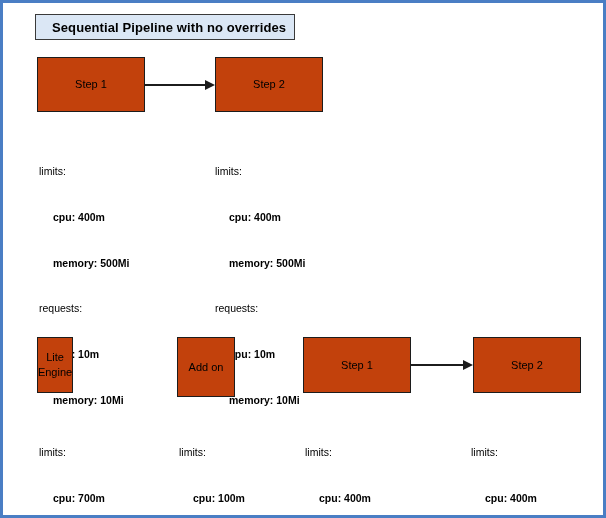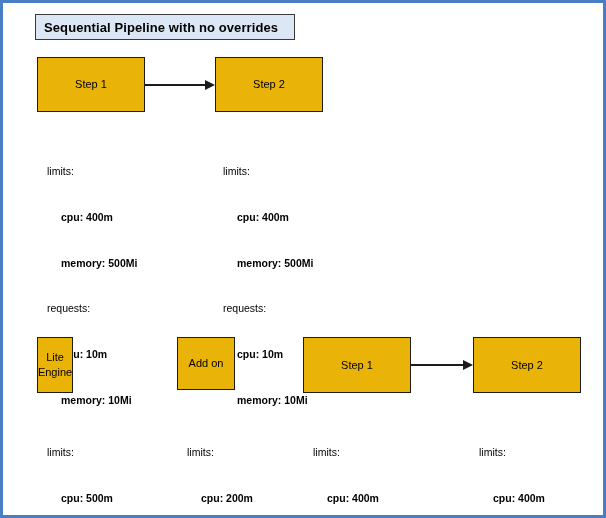--- a/index.html
+++ b/index.html
@@ -23,27 +23,27 @@
   }
   .section-title {
     position: absolute;
     background: #dbe7f5;
     border: 1px solid #3a3a3a;
     font-size: 13px;
     font-weight: bold;
     color: #000000;
     display: flex;
     align-items: center;
-    padding-left: 8px;
+    padding-left: 16px;
     box-sizing: border-box;
     letter-spacing: 0.1px;
   }
   .node-box {
     position: absolute;
-    background: #eab308;
+    background: #c2410c;
     border: 1.5px solid #1c1c1c;
     display: flex;
     align-items: center;
     justify-content: center;
     text-align: center;
     font-size: 11px;
     color: #000000;
     box-sizing: border-box;
     line-height: 1.35;
   }
@@ -66,21 +66,20 @@
     border-top: 5px solid transparent;
     border-bottom: 5px solid transparent;
     border-left: 10px solid #1c1c1c;
   }
   .res-block {
     position: absolute;
     font-size: 10.5px;
     color: #000000;
     line-height: 1.45;
     white-space: pre;
-    margin-left: 8px;
   }
   .res-block .indent {
     padding-left: 14px;
     display: block;
     font-weight: bold;
   }
   .res-line {
     display: block;
   }
 </style>
@@ -123,49 +122,49 @@
     <span class="res-line indent">cpu: 10m</span>
     <span class="res-line indent">memory: 10Mi</span>
   </div>
 
 
   <div class="node-box" style="left:34px; top:334px; width:36px; height:56px;">
     <span style="white-space:pre-line;">Lite
 Engine</span>
   </div>
 
-  <div class="node-box" style="left:174px; top:334px; width:58px; height:53px;">
+  <div class="node-box" style="left:174px; top:334px; width:58px; height:60px;">
     <span style="white-space:pre-line;">Add on</span>
   </div>
 
   <div class="node-box" style="left:300px; top:334px; width:108px; height:56px;">
     <span>Step 1</span>
   </div>
 
   <div class="arrow" style="left:408px; top:357px; width:62px;">
     <div class="shaft" style="width:52px;"></div>
     <div class="head" style="left:52px;"></div>
   </div>
 
   <div class="node-box" style="left:470px; top:334px; width:108px; height:56px;">
     <span>Step 2</span>
   </div>
 
   <div class="res-block" style="left:36px; top:412px;">
     <span class="res-line">limits:</span>
-    <span class="res-line indent">cpu: 500m</span>
+    <span class="res-line indent">cpu: 700m</span>
     
     
     
     
   </div>
 
   <div class="res-block" style="left:176px; top:412px;">
     <span class="res-line">limits:</span>
-    <span class="res-line indent">cpu: 200m</span>
+    <span class="res-line indent">cpu: 100m</span>
     
     
     
     
   </div>
 
   <div class="res-block" style="left:302px; top:412px;">
     <span class="res-line">limits:</span>
     <span class="res-line indent">cpu: 400m</span>
     

